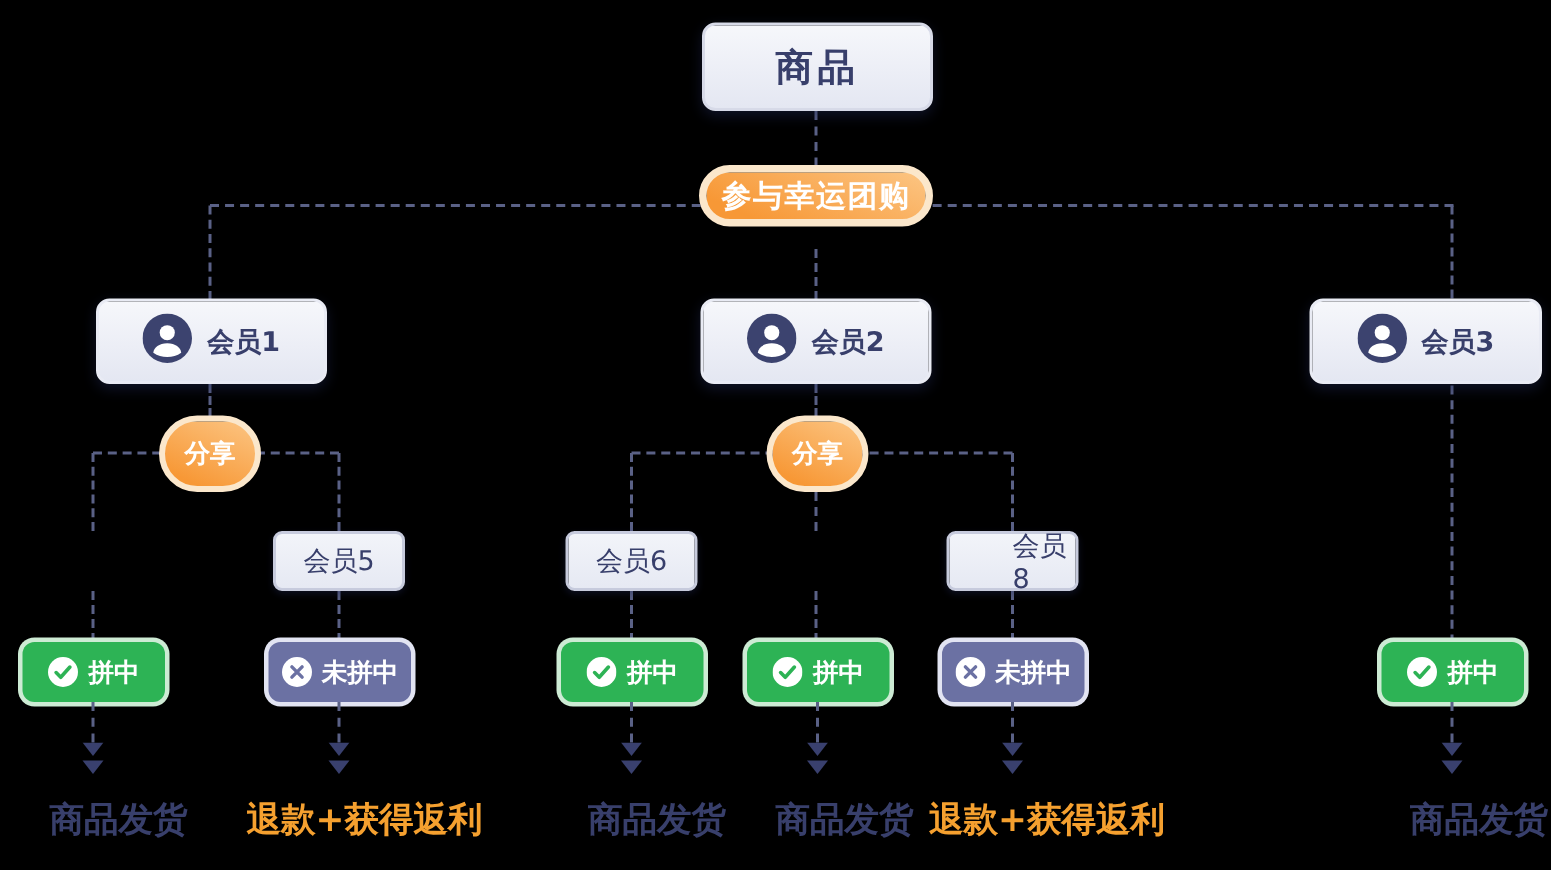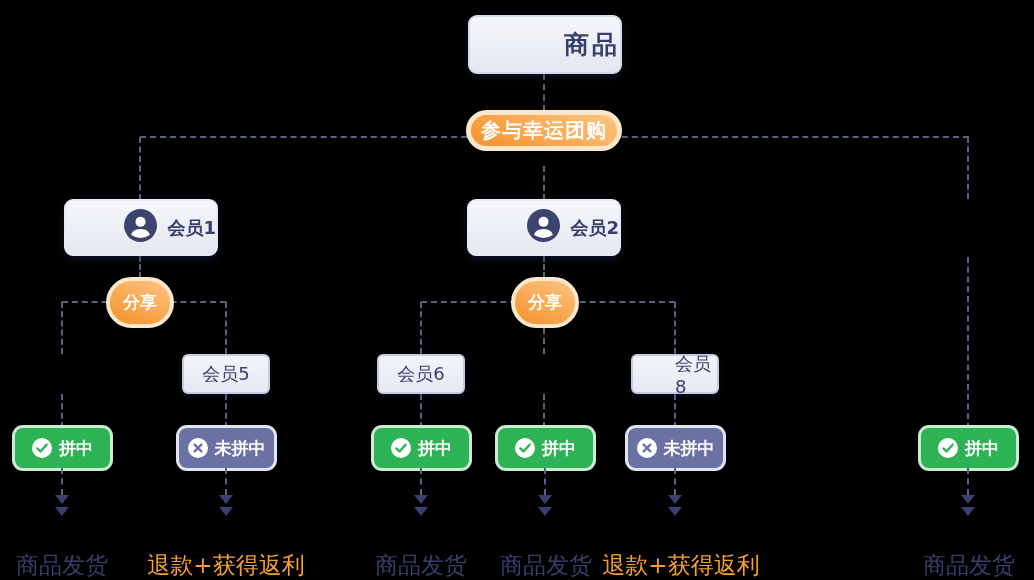--- a/index.html
+++ b/index.html
@@ -28,21 +28,21 @@
   .hline{position:absolute;height:0;border-top:2px dashed var(--dash);}
 
   
   .box-lg{
     position:absolute;
     box-sizing:border-box;
     background:linear-gradient(180deg,#f6f7fb 0%,#e4e7f2 100%);
     border:2px solid #e9ebf4;
     border-radius:9px;
     box-shadow:0 3px 9px rgba(30,38,80,.5);
-    display:flex;align-items:center;justify-content:flex-end;gap:10px;
+    display:flex;align-items:center;justify-content:center;gap:10px;
     color:var(--navy);font-weight:bold;
   }
   .product{left:468px;top:15px;width:154px;height:59px;font-size:25px;letter-spacing:3px;border-color:#d7dae8;}
   .member{width:154px;height:57px;top:199px;font-size:18px;}
   .member-1{left:64px;}
   .member-2{left:467px;}
   .member-3{left:873px;width:155px;}
 
   
   .pill{
@@ -82,22 +82,22 @@
   .badge .ico{display:flex;flex:0 0 auto;}
 
   
   .arrow{position:absolute;top:468px;width:16px;display:flex;flex-direction:column;align-items:center;}
   .arrow .stem{width:0;height:27px;border-left:2px dashed var(--dash);}
   .arrow-1{left:54px;}.arrow-2{left:218px;}.arrow-3{left:413px;}
   .arrow-4{left:537px;}.arrow-5{left:667px;}.arrow-6{left:960px;}
 
   
   .outcome{
-    position:absolute;top:550px;transform:translateX(-50%);
-    font-size:23px;font-weight:normal;color:var(--navy);white-space:nowrap;
+    position:absolute;top:531px;transform:translateX(-50%);
+    font-size:23px;font-weight:bold;color:var(--navy);white-space:nowrap;margin-left:17px;
   }
   .outcome-orange{color:var(--orange-text);}
   .out-1{left:62px;}.out-2{left:226px;}.out-3{left:421px;}
   .out-4{left:546px;}.out-5{left:681px;}.out-6{left:969px;}
 </style>
 </head>
 <body>
 
 <div class="stage">
 
@@ -143,20 +143,30 @@
   <div class="box-lg member member-2">
     <span class="ico">
       <svg width="33" height="33" viewBox="0 0 34 34">
           <circle cx="17" cy="17" r="17" fill="#3c436f"></circle>
           <circle cx="17" cy="13.2" r="5.2" fill="#fff"></circle>
           <path d="M17 20.5c-5.6 0-9.2 3-9.6 6.4a17 17 0 0 0 19.2 0c-.4-3.4-4-6.4-9.6-6.4z" fill="#fff"></path>
         </svg>
     </span>
     <span>会员2</span>
   </div>
+  <div class="box-lg member member-3">
+    <span class="ico">
+      <svg width="33" height="33" viewBox="0 0 34 34">
+          <circle cx="17" cy="17" r="17" fill="#3c436f"></circle>
+          <circle cx="17" cy="13.2" r="5.2" fill="#fff"></circle>
+          <path d="M17 20.5c-5.6 0-9.2 3-9.6 6.4a17 17 0 0 0 19.2 0c-.4-3.4-4-6.4-9.6-6.4z" fill="#fff"></path>
+        </svg>
+    </span>
+    <span>会员3</span>
+  </div>
 
   <div class="pill pill-share share-1">
     <span>分享</span>
   </div>
   <div class="pill pill-share share-2">
     <span>分享</span>
   </div>
 
   <div class="box-sm sub-5">
       <span>会员5</span>

